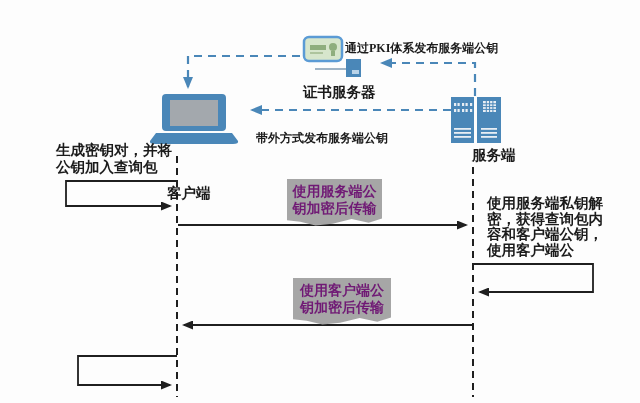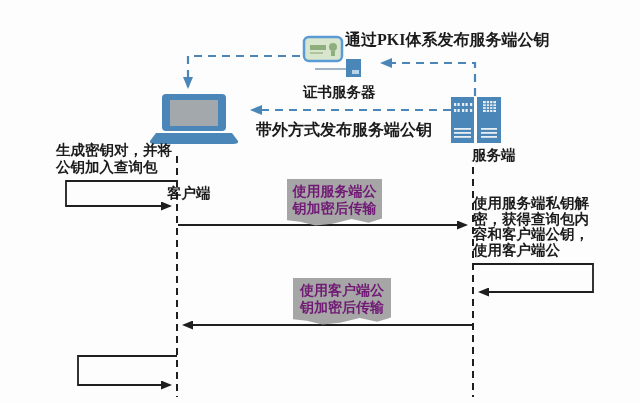--- a/index.html
+++ b/index.html
@@ -2,31 +2,31 @@
 <html><head>
 <meta charset="utf-8">
 <style>
   html,body{margin:0;padding:0;background:#ffffff;}
   .canvas{
     position:relative;width:640px;height:403px;background:#fdfdfd;overflow:hidden;
     font-family:"Liberation Serif","DejaVu Serif",serif;
     color:#1b1b1b;
   }
   .txt{position:absolute;font-weight:700;white-space:nowrap;line-height:1.15;}
-  .lbl-lg{font-size:16px;}
+  .lbl-lg{font-size:12px;margin-top:11px;}
   .lbl-md{font-size:14.5px;}
   .multiline div{white-space:nowrap;}
   .svg-layer{position:absolute;left:0;top:0;width:640px;height:403px;}
   .note{
     position:absolute;background:#a6a6a6;color:#701a75;font-weight:700;
     font-size:14px;text-align:center;line-height:17px;padding-top:4px;
     clip-path:polygon(0 0,100% 0,100% 84%,86% 93%,68% 85%,48% 95%,30% 99%,14% 91%,0 88%);
   }
   .keygen-note{left:56px;top:142px;font-size:14.5px;line-height:17px;}
-  .right-note{left:473px;top:196px;font-size:14.5px;line-height:15.5px;}
+  .right-note{left:487px;top:196px;font-size:14.5px;line-height:15.5px;}
   .bottom-note{left:48px;top:316px;font-size:14.5px;line-height:17px;}
 </style>
 </head>
 <body>
 
 <div class="canvas">
 
   <svg class="svg-layer" viewBox="0 0 640 403">
     <defs>
       <marker id="mblack" markerWidth="11" markerHeight="9" refX="9" refY="4.5" orient="auto" markerUnits="userSpaceOnUse">

